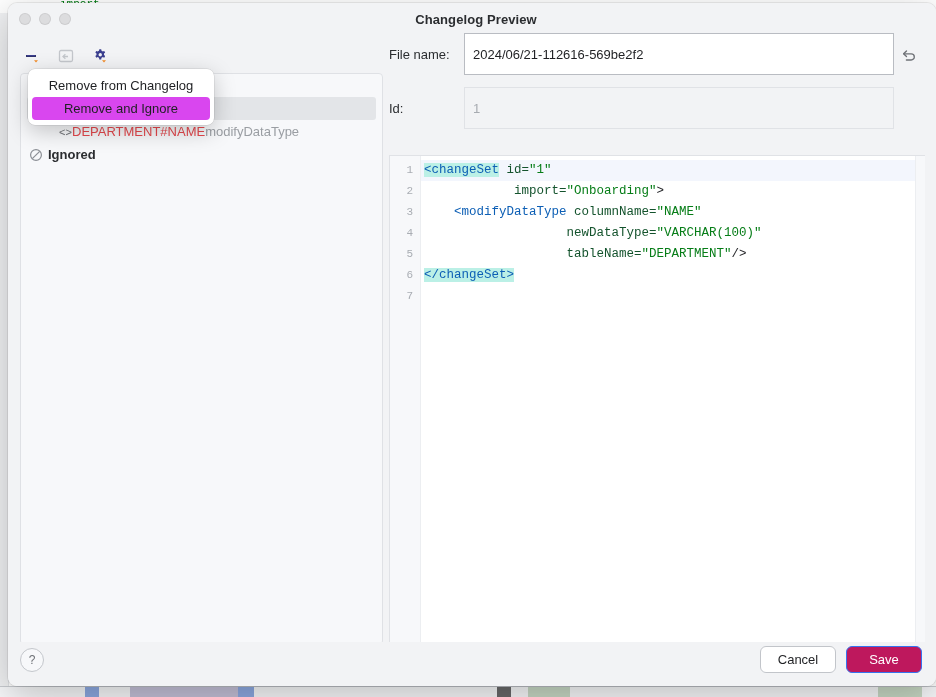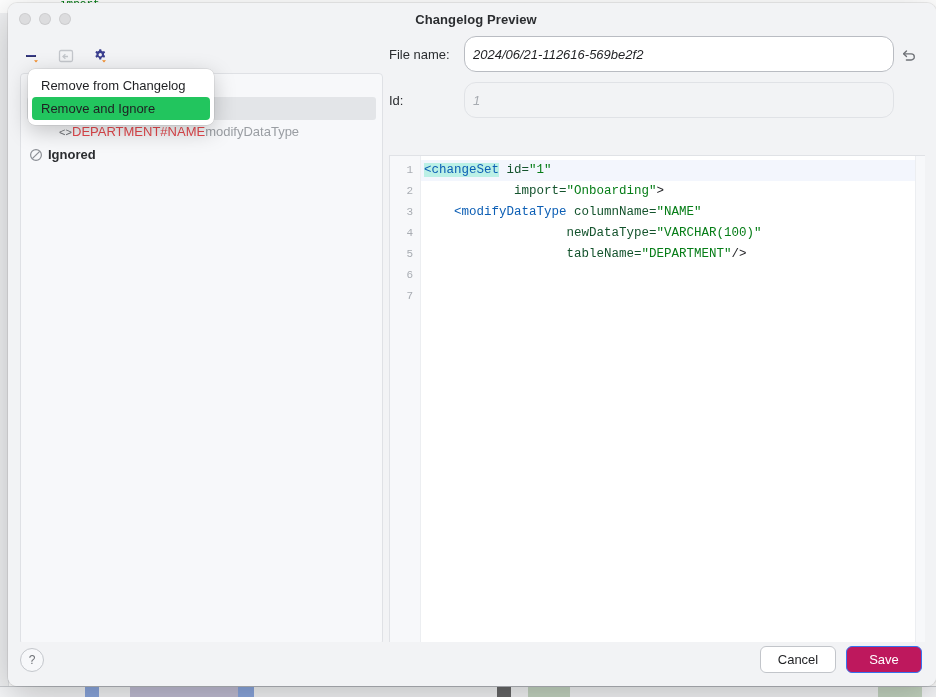--- a/index.html
+++ b/index.html
@@ -131,53 +131,53 @@
   }
   .ctx-item {
     height: 23px;
     display: flex; align-items: center;
     padding: 0 9px;
     margin: 0 4px;
     font-size: 13px;
     color: #1f2023;
     border-radius: 4px;
     cursor: default;
-  }
-  .ctx-item.hl { background: #22c55e; }
+    justify-content: center;
+  }
+  .ctx-item.hl { background: #d946ef; }
 
   
   #right-pane {
     position: absolute;
     left: 381px; top: 38px;
     width: 535px; height: 602px;
   }
   .field-row {
     display: flex; align-items: center;
     height: 26px;
-    margin-bottom: 20px;
+    margin-bottom: 28px;
   }
   .field-label {
     width: 75px;
     font-size: 13px; color: #2b2d30;
     flex: 0 0 75px;
   }
   .field-input {
     flex: 1 1 auto;
-    height: 36px;
+    height: 42px;
     box-sizing: border-box;
-    border-radius: 12px;
+    border-radius: 0;
     font-size: 13px;
     padding: 0 8px;
     display: flex; align-items: center;
     background: #ffffff;
     border: 1px solid #b9bcc2;
     color: #1f2023;
     overflow: hidden;
     white-space: nowrap;
-    font-style: italic;
   }
   .field-input.disabled {
     background: #f2f3f5;
     border: 1px solid #e0e2e6;
     color: #a7abb1;
   }
   #revert-btn {
     flex: 0 0 30px;
     display: flex; align-items: center; justify-content: center;
     height: 26px;
@@ -396,20 +396,21 @@
           <div class="gnum">6</div>
           <div class="gnum">7</div>
         </div>
       <div id="code-area">
         <div id="code-lines">
             <div class="cline caret-line"><span class="t-tag-hl">&lt;changeSet</span><span class="t-punct"> </span><span class="t-attr">id=</span><span class="t-val">"1"</span></div>
             <div class="cline"><span class="t-punct">            </span><span class="t-attr">import=</span><span class="t-val">"Onboarding"</span><span class="t-punct">&gt;</span></div>
             <div class="cline"><span class="t-punct">    </span><span class="t-tag">&lt;modifyDataType</span><span class="t-punct"> </span><span class="t-attr">columnName=</span><span class="t-val">"NAME"</span></div>
             <div class="cline"><span class="t-punct">                   </span><span class="t-attr">newDataType=</span><span class="t-val">"VARCHAR(100)"</span></div>
             <div class="cline"><span class="t-punct">                   </span><span class="t-attr">tableName=</span><span class="t-val">"DEPARTMENT"</span><span class="t-punct">/&gt;</span></div>
+            <div class="cline"><span class="t-tag-hl">&lt;/changeSet&gt;</span></div>
             <div class="cline">&nbsp;</div>
           </div>
         <div id="code-scroll-track"></div>
       </div>
     </div>
   </div>
 
   <div id="footer">
     <div id="help-btn">
       <span>?</span>

